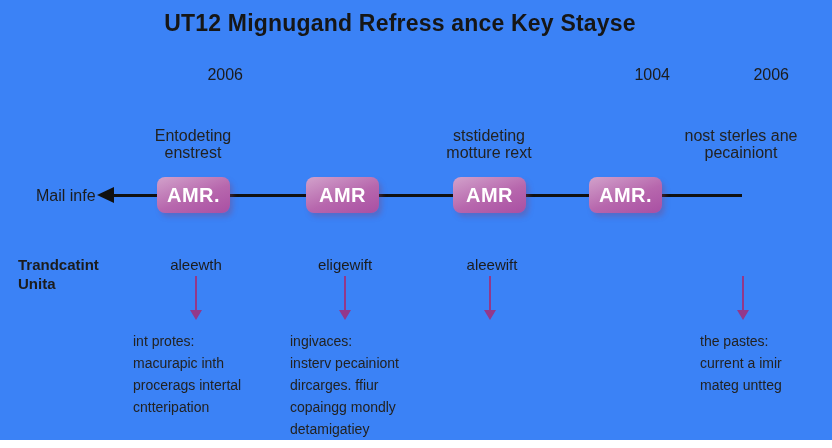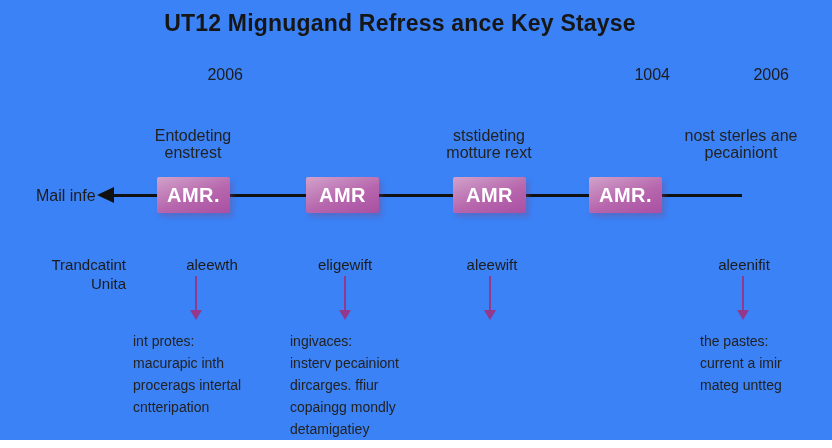--- a/index.html
+++ b/index.html
@@ -26,32 +26,32 @@
   }
   .arrow-left-head{
     position:absolute;left:97px;top:187px;width:0;height:0;z-index:1;
     border-top:8px solid transparent;border-bottom:8px solid transparent;
     border-right:17px solid var(--timeline-line,#111);
   }
   .box{
     position:absolute;top:177px;width:73px;height:36px;line-height:36px;z-index:2;
     text-align:center;color:#fff;font-weight:bold;font-size:20px;letter-spacing:.5px;
     background:linear-gradient(160deg,var(--box-gradient-top,#d2a2cb) 0%,#b767ad 55%,var(--box-gradient-bottom,#a94fa3) 100%);
-    border-radius:2px;box-shadow:3px 4px 5px rgba(130,70,120,.35);
+    border-radius:8px;box-shadow:3px 4px 5px rgba(130,70,120,.35);
   }
   .bx1{left:157px}.bx2{left:306px}.bx3{left:453px}.bx4{left:589px}.bx5{left:705px}
 
   .left-line-label{position:absolute;left:36px;top:187px;font-size:16px;}
   .left-row-label{
-    position:absolute;left:18px;top:255px;width:108px;text-align:right;
-    font-size:15px;line-height:19px;white-space:pre-line;
+    position:absolute;left:18px;top:255px;width:108px;text-align:left;
+    font-size:15px;line-height:19px;white-space:pre-line;font-weight:bold;
   }
 
   .sub-label{position:absolute;top:256px;width:120px;text-align:center;font-size:15px;}
-  .sl1{left:152px}.sl2{left:285px}.sl3{left:432px}.sl5{left:684px}
+  .sl1{left:136px}.sl2{left:285px}.sl3{left:432px}.sl5{left:684px}
 
   .down-arrow{position:absolute;top:276px;width:0;height:46px;}
   .da1{left:196px}.da2{left:345px}.da3{left:490px}.da5{left:743px}
   .down-arrow .shaft{position:absolute;left:-1px;top:0;width:2px;height:36px;background:var(--down-arrow,#93388a);}
   .down-arrow .head{
     position:absolute;left:-6px;top:34px;width:0;height:0;
     border-left:6px solid transparent;border-right:6px solid transparent;
     border-top:10px solid var(--down-arrow,#93388a);
   }
 
@@ -84,21 +84,20 @@
   <div class="box bx2">AMR</div>
   <div class="box bx3">AMR</div>
   <div class="box bx4">AMR.</div>
 
   <div class="left-row-label">Trandcatint
 Unita</div>
 
   <div class="sub-label sl1">aleewth</div>
   <div class="sub-label sl2">eligewift</div>
   <div class="sub-label sl3">aleewift</div>
-  <div class="sub-label sl5">aleenifit</div>
 
   <div class="down-arrow da1">
       <div class="shaft"></div>
       <div class="head"></div>
     </div>
   <div class="down-arrow da2">
       <div class="shaft"></div>
       <div class="head"></div>
     </div>
   <div class="down-arrow da3">

